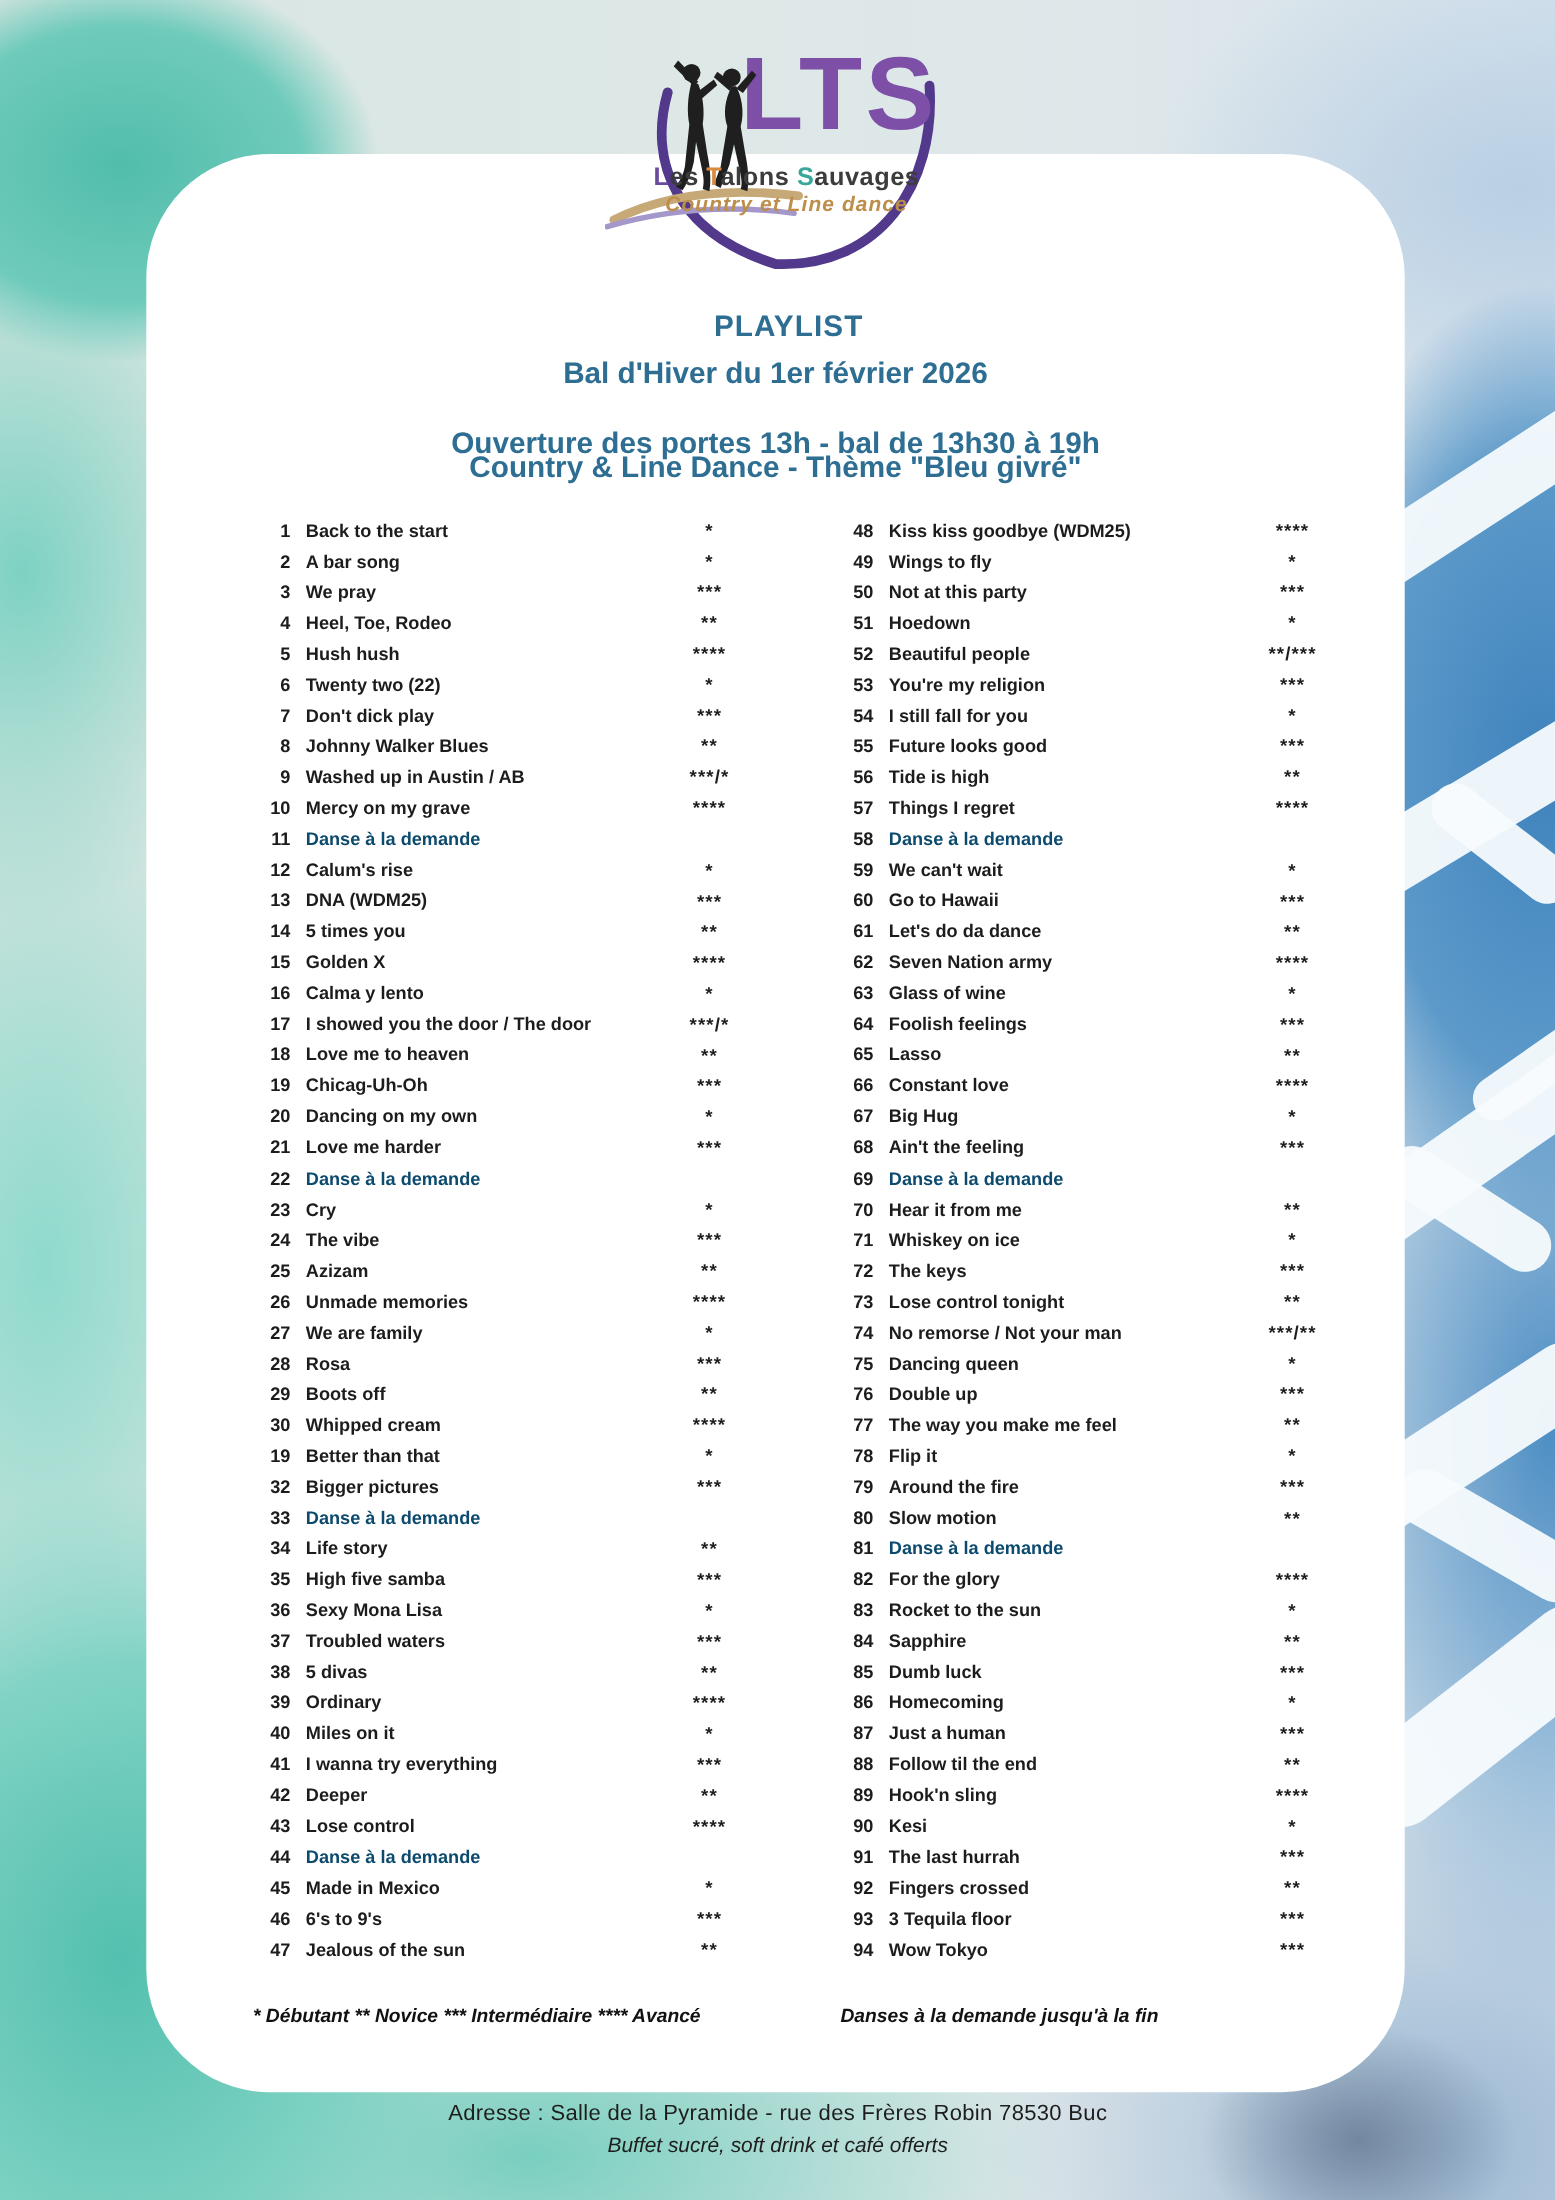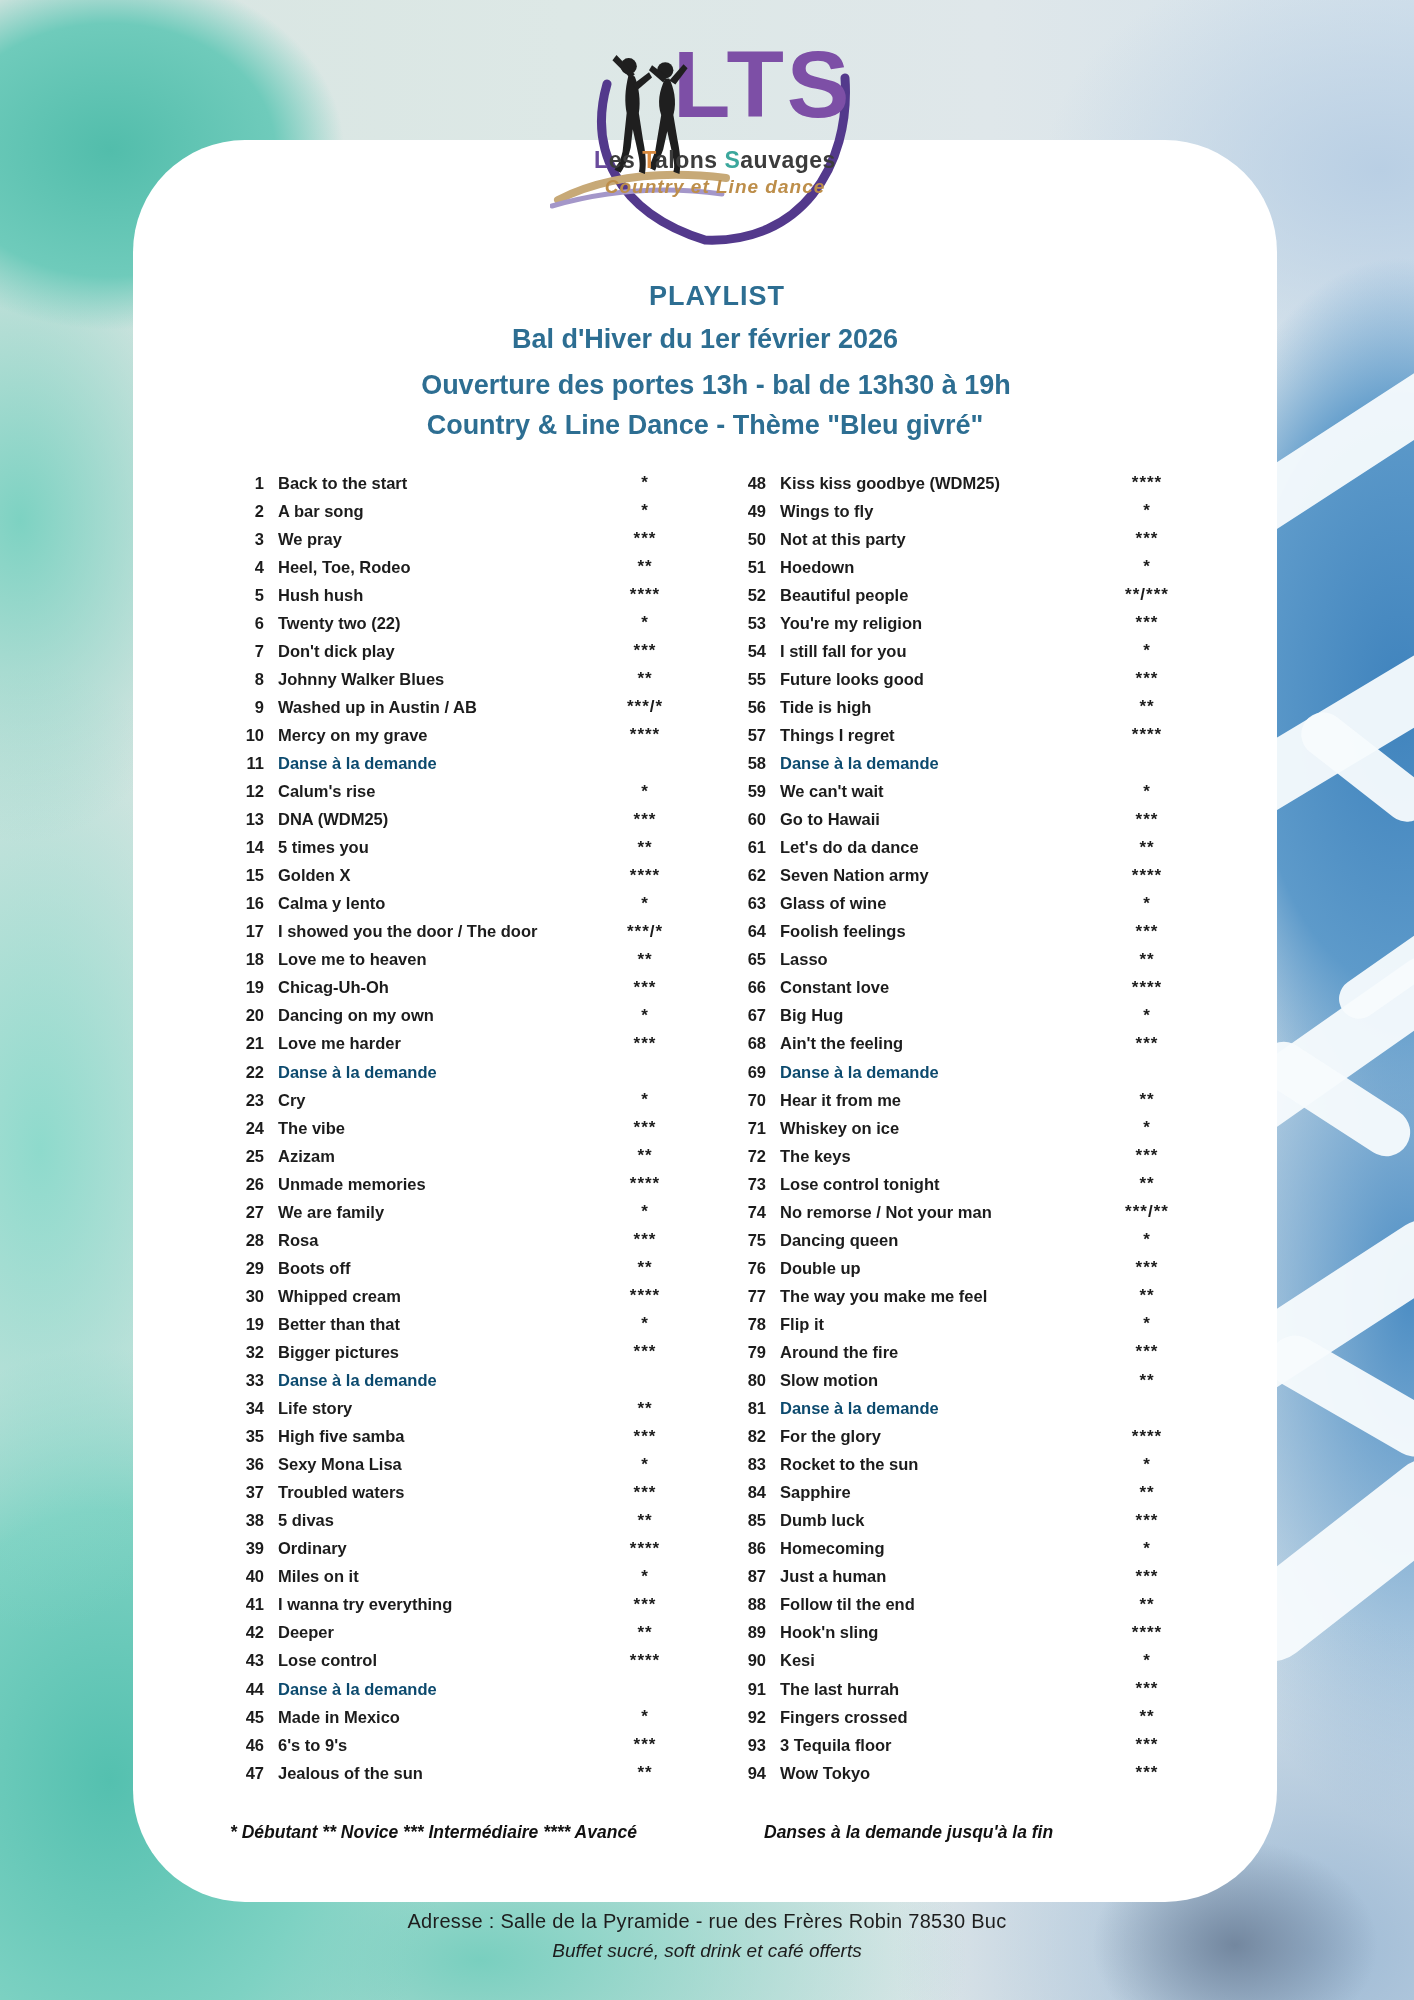--- a/index.html
+++ b/index.html
@@ -43,21 +43,21 @@
   .header{position:absolute;left:133px;width:1144px;text-align:center;
           color:#2d6e92;font-weight:700;}
   .h1{top:281px;font-size:27px;letter-spacing:1px;}
   .h2{top:324px;font-size:27px;}
   .h3{top:367px;font-size:27px;}
   .h4{top:410px;font-size:27px;}
 
   
   .col{position:absolute;top:469px;width:464px;}
   .col1{left:236px;}
-  .col2{left:738px;}
+  .col2{left:766px;}
   .row{display:flex;align-items:center;height:28.05px;font-size:16.5px;
        font-weight:700;color:#1c1c1c;}
   .row .num{width:28px;text-align:right;flex:0 0 auto;}
   .row .title{margin-left:14px;flex:1 1 auto;white-space:nowrap;}
   .row .stars{width:110px;flex:0 0 auto;text-align:center;font-size:17px;
        letter-spacing:1px;}
   .row.demand .title{color:#0c4a6e;}
 
   
   .legend{position:absolute;top:1822px;left:0;width:1414px;font-size:17.5px;
@@ -109,21 +109,21 @@
         <path d="M64 32 L50 20 L53 15 L68 26 Z"></path>
         <path d="M70 30 L84 14 L88 18 L76 34 Z"></path>
       </g>
     </svg>
     <div class="name" id="logo-name"><span style="color: rgb(106, 75, 156);">L</span><span style="color: rgb(60, 60, 60);">es </span><span style="color: rgb(217, 138, 63);">T</span><span style="color: rgb(60, 60, 60);">alons </span><span style="color: rgb(59, 167, 156);">S</span><span style="color: rgb(60, 60, 60);">auvages</span></div>
     <div class="tagline">Country et Line dance</div>
   </div>
 
   <div class="header h1" style="position:absolute;top:281px;padding-left:12px;">PLAYLIST</div>
   <div class="header h2" style="position:absolute;top:324px;">Bal d'Hiver du 1er février 2026</div>
-  <div class="header h3" style="position:absolute;top:370px;padding-left:11px;">Ouverture des portes 13h - bal de 13h30 à 19h</div>
+  <div class="header h3" style="position:absolute;top:388px;">Ouverture des portes 13h - bal de 13h30 à 19h</div>
   <div class="header h4" style="position:absolute;top:410px;">Country &amp; Line Dance - Thème "Bleu givré"</div>
 
   <div class="col col1" id="col1">
       <div class="row">
         <span class="num">1</span>
         <span class="title">Back to the start</span>
         <span class="stars">*</span>
       </div>
       <div class="row">
         <span class="num">2</span>

